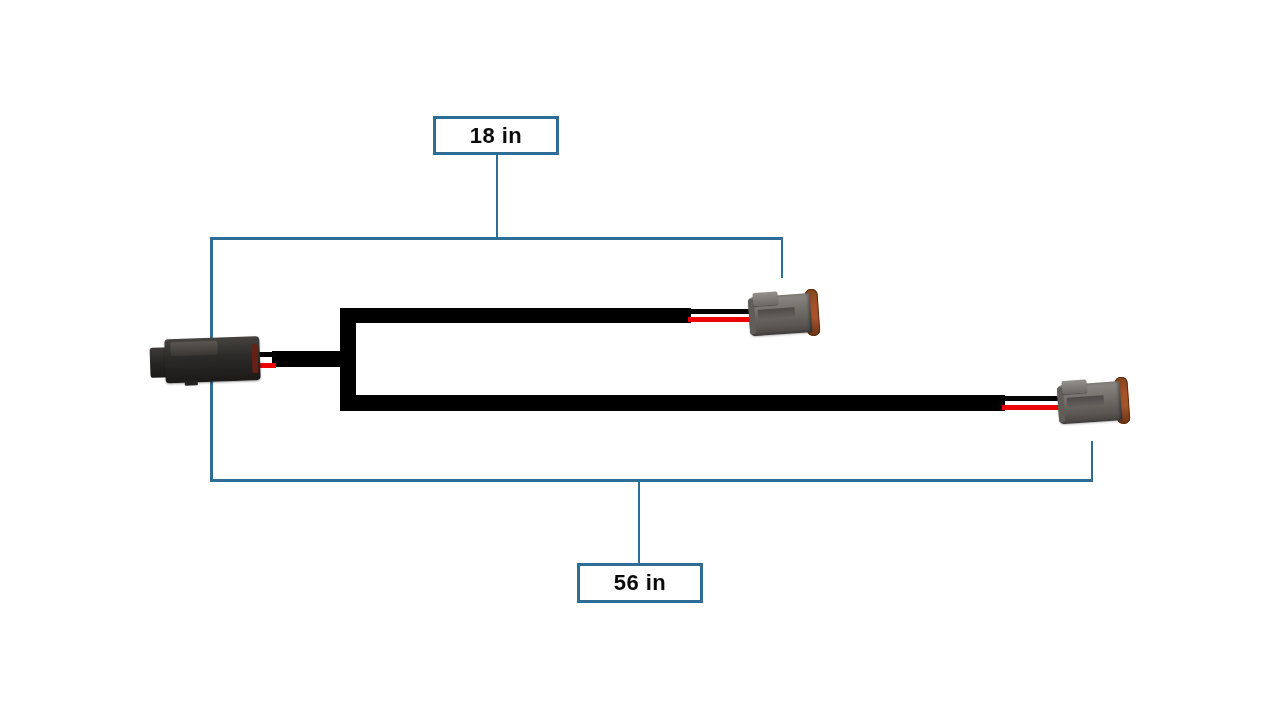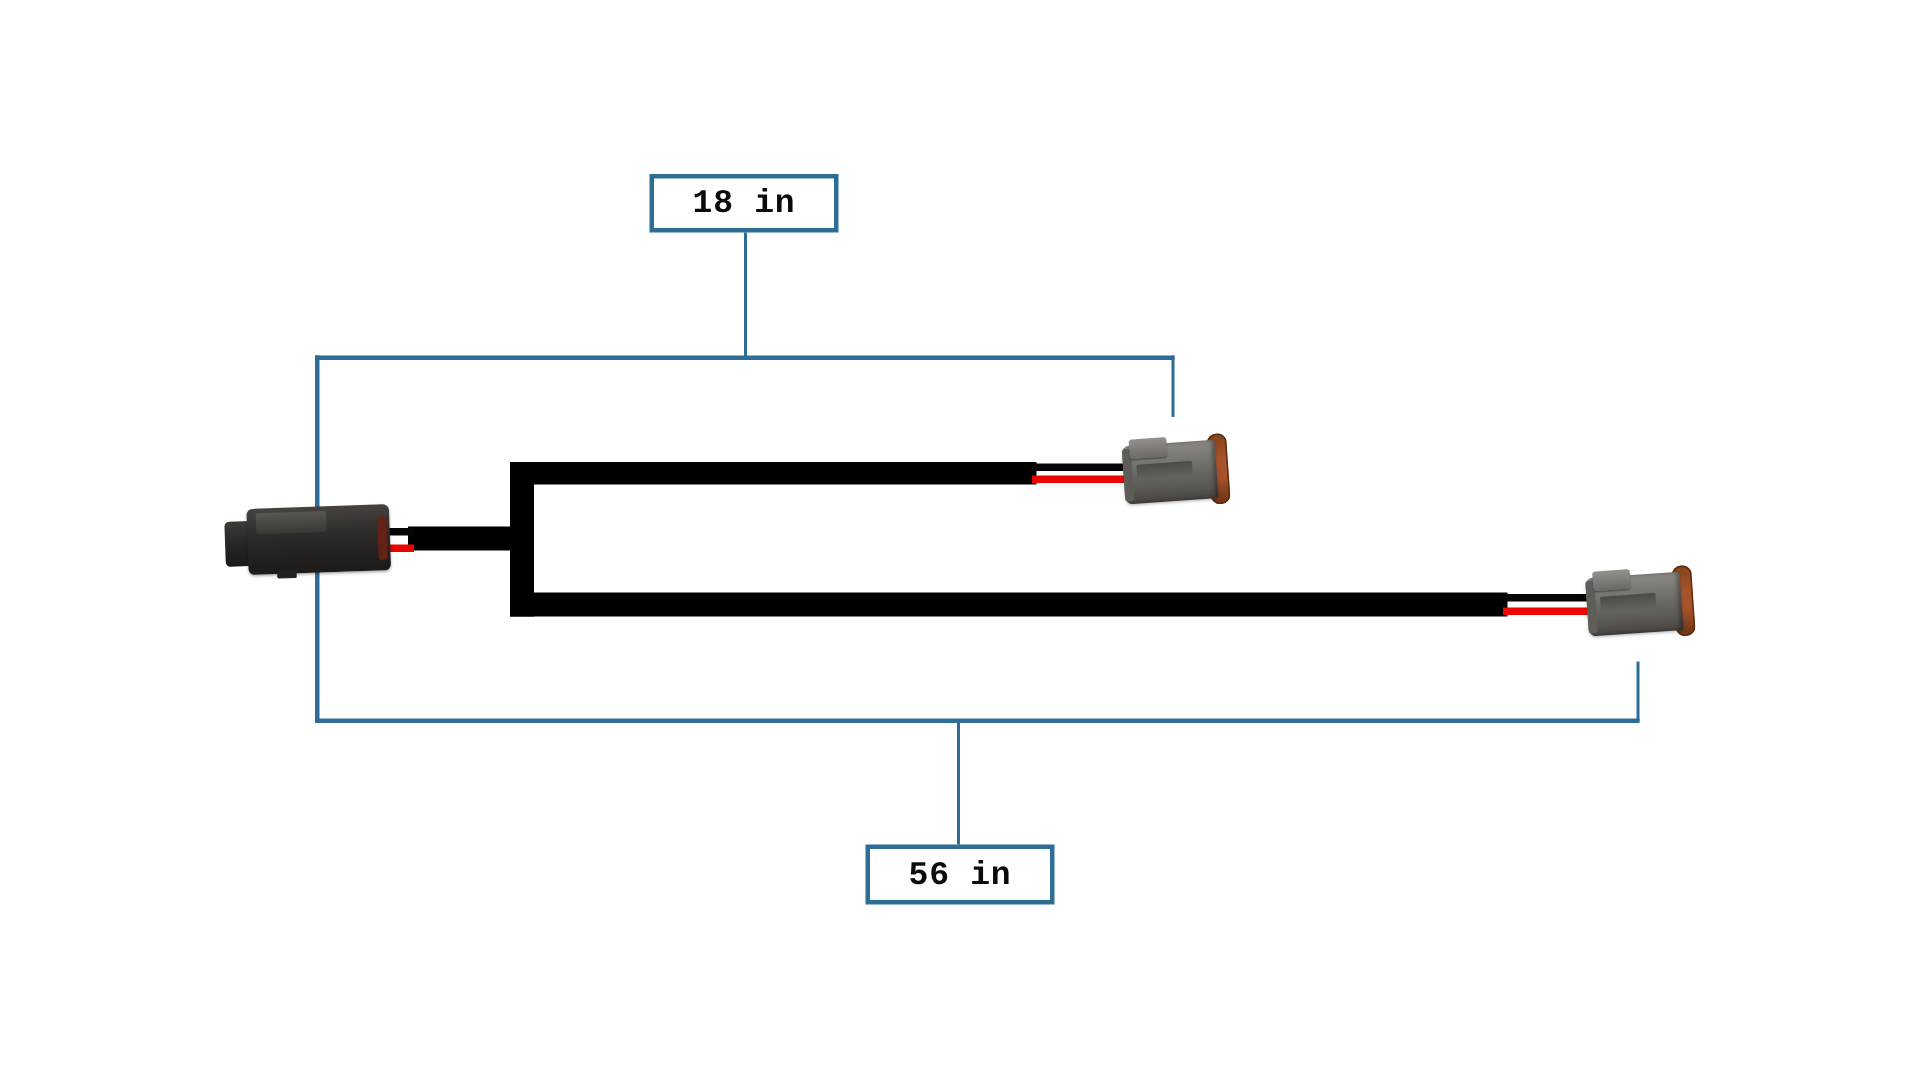--- a/index.html
+++ b/index.html
@@ -2,21 +2,21 @@
 <html style="--canvas-bg: #ffffff; --dim-line: #2e6d96; --cable: #000000; --wire-black: #050505; --wire-red: #ec0400; --label-text: #0b0b0b; --plug-dark: #2d2b29; --receptacle-gray: #6f6c68; --seal-orange: #a6532a; --seal-maroon: #642116;"><head>
 <meta charset="utf-8">
 <style>
   html, body { margin: 0; padding: 0; }
   #canvas {
     position: relative;
     width: 1280px;
     height: 720px;
     background: var(--canvas-bg, #ffffff);
     overflow: hidden;
-    font-family: Liberation Mono, monospace;
+    font-family: Liberation Sans, sans-serif;
     border-radius: 10px;
   }
 
   
   .dim-line { position: absolute; background: var(--dim-line, #2e6d96); }
   .dim-line.h { height: 2.5px; }
   .dim-line.v { width: 2.5px; }
 
   
   .dim-box {

